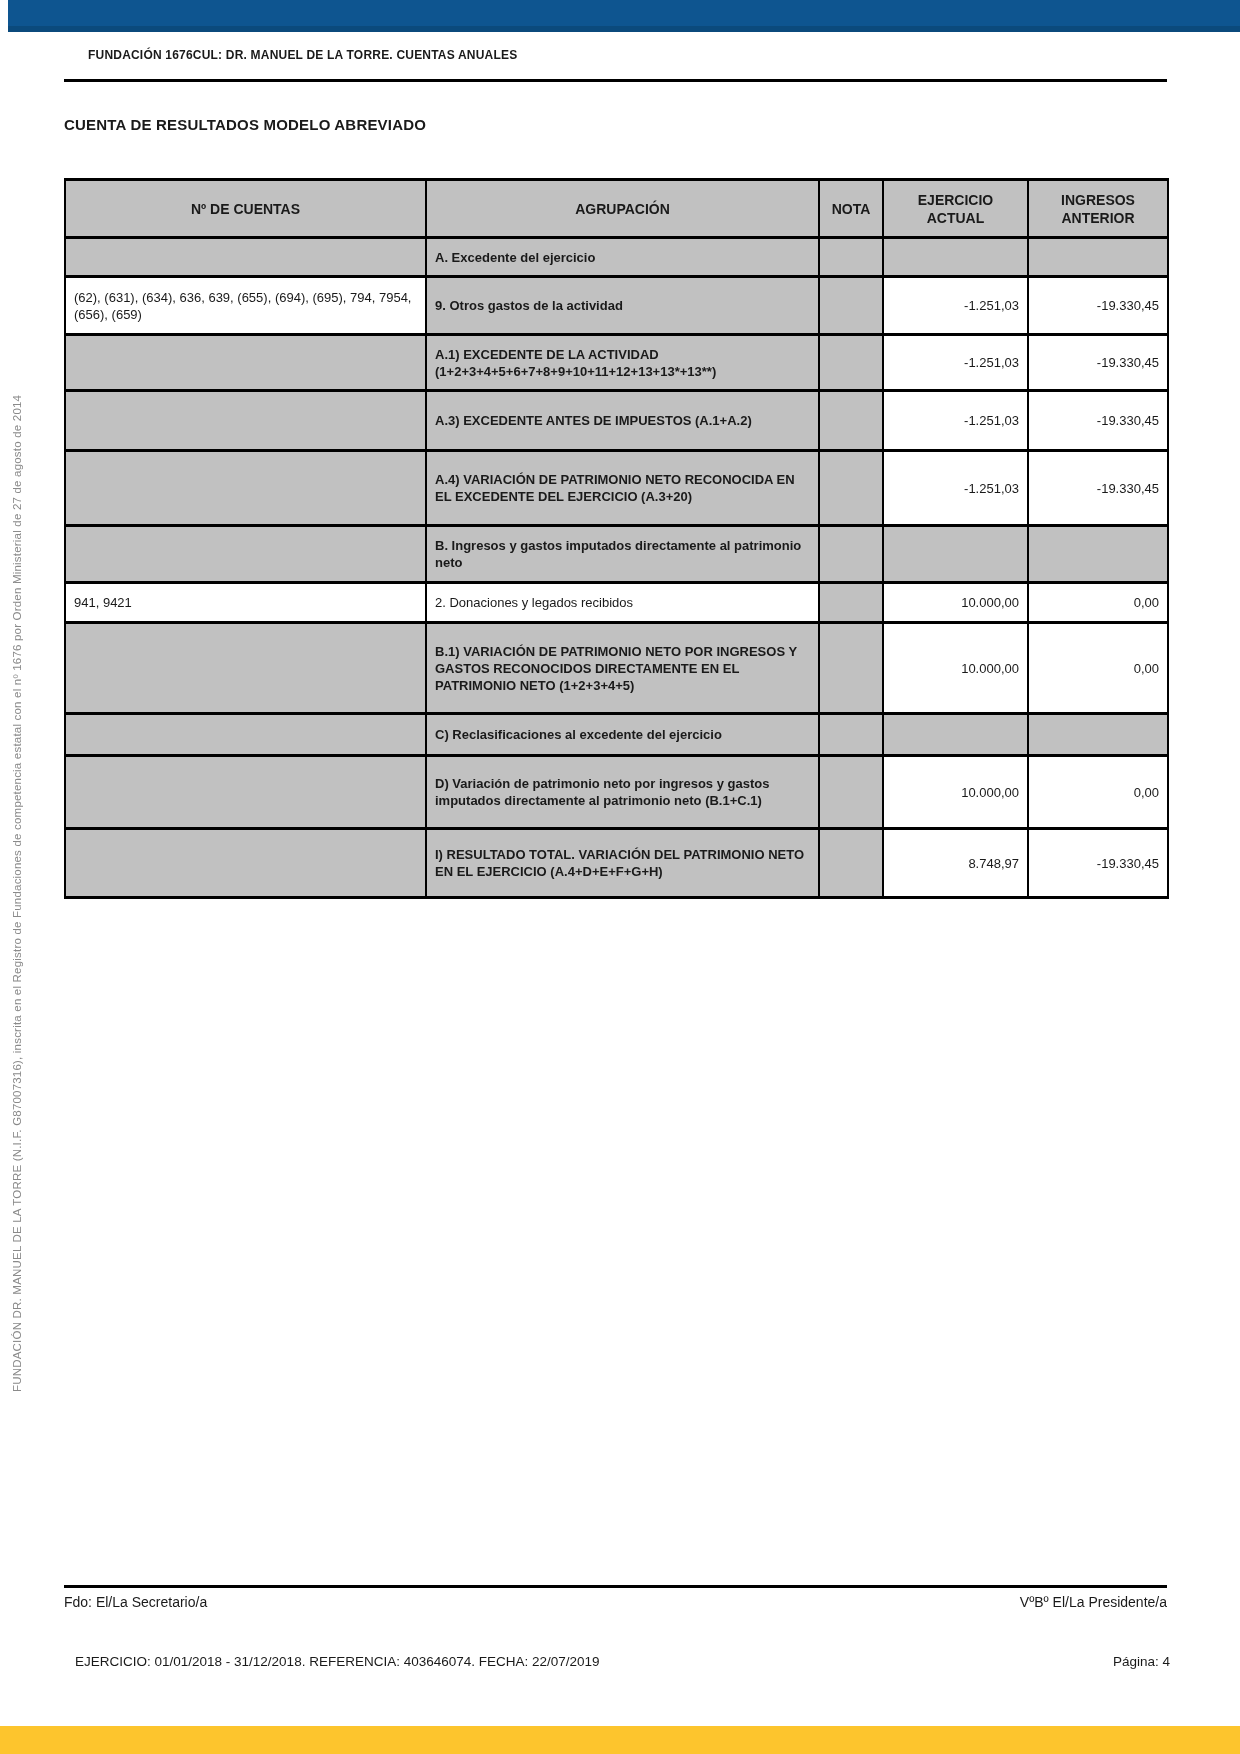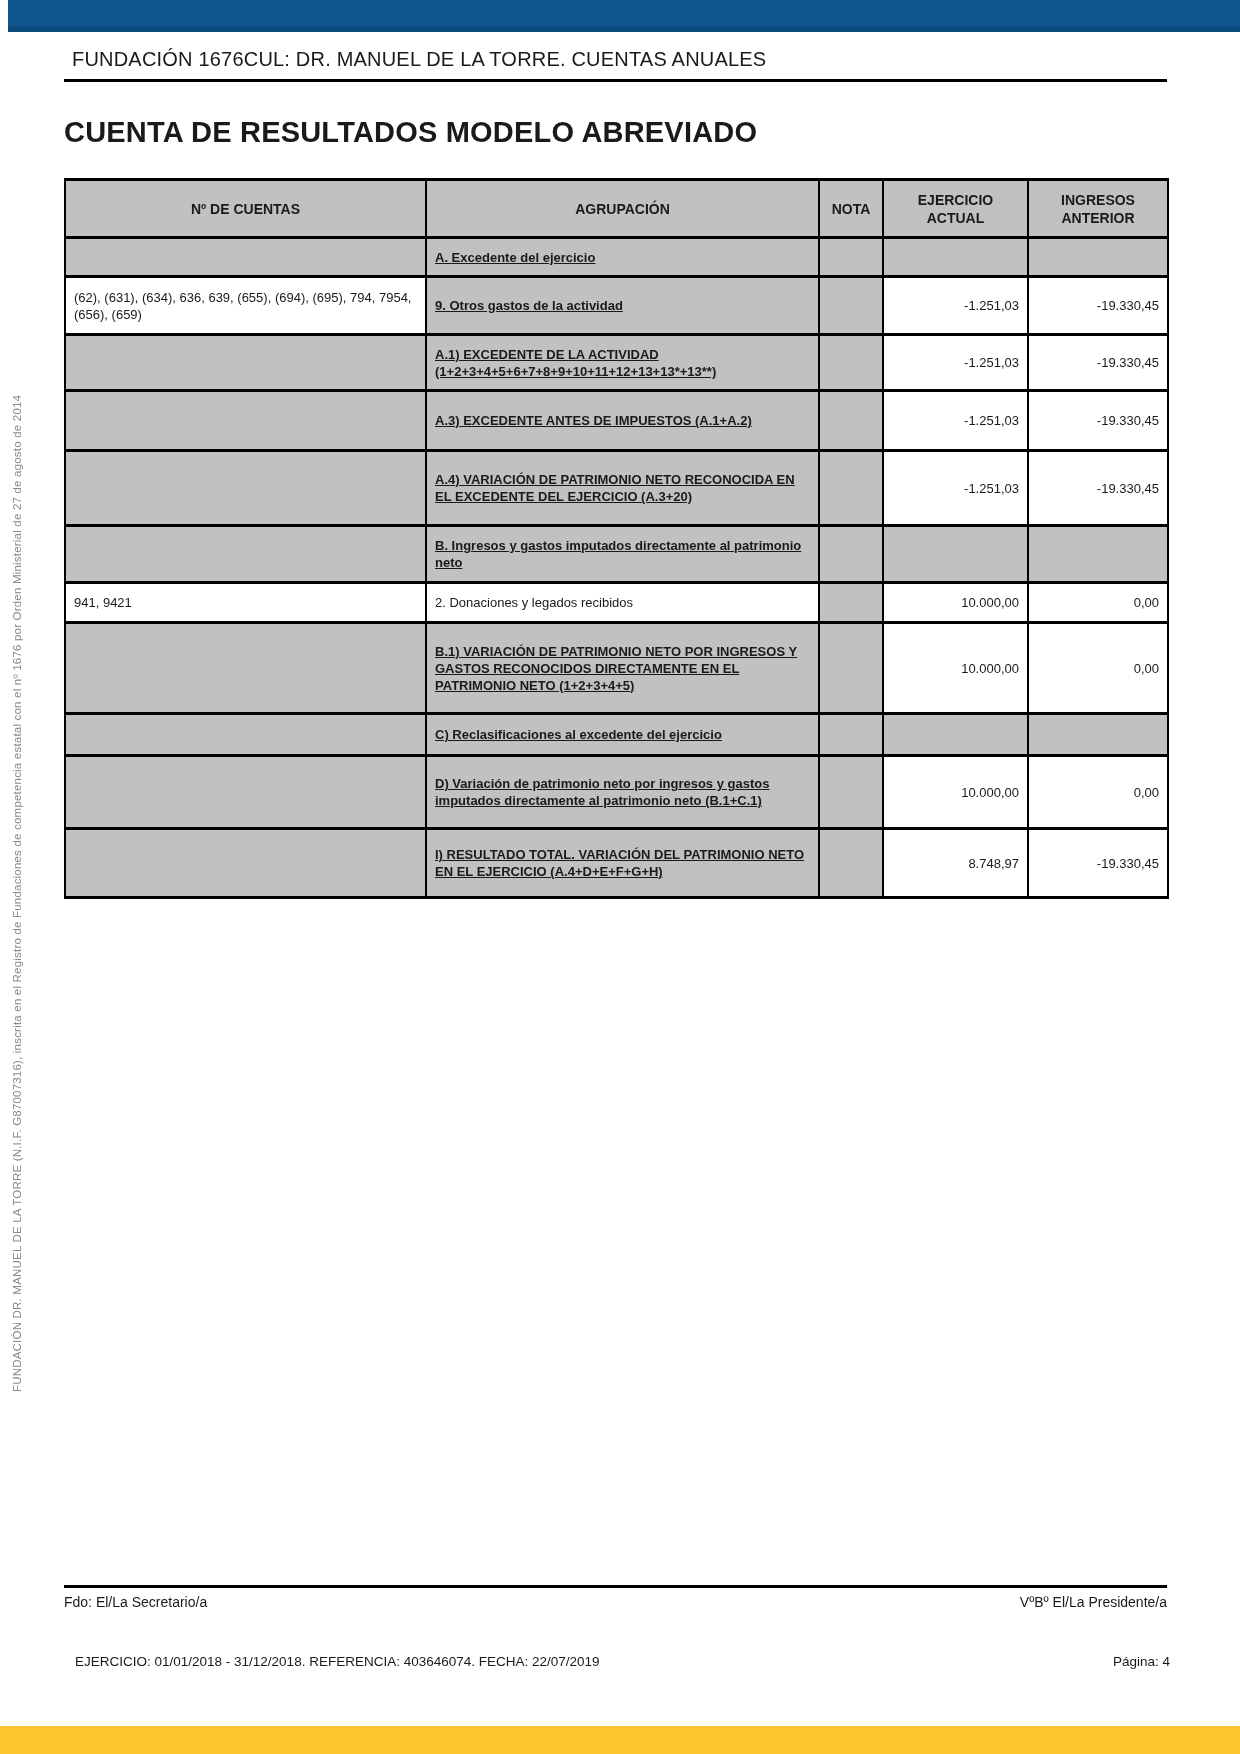--- a/index.html
+++ b/index.html
@@ -13,51 +13,51 @@
   }
   .top-bar {
     position: absolute; top: 0; left: 8px; right: 0; height: 32px;
     background: linear-gradient(to bottom, #0E5590 0, #0E5590 26px, #0B4A7C 26px, #0B4A7C 32px);
   }
   .bottom-bar {
     position: absolute; bottom: 0; left: 0; right: 0; height: 28px;
     background: #FDC52D;
   }
   .doc-header {
-    position: absolute; top: 48px; left: 72px; width: 1095px;
-    font-size: 20px; letter-spacing: 0.2px;
+    position: absolute; top: 48px; left: 88px; width: 1095px;
+    font-size: 12px; letter-spacing: 0.2px; font-weight: bold;
   }
   .header-rule {
     position: absolute; top: 79px; left: 64px; width: 1103px; height: 3px;
     background: #000;
   }
   .page-title {
     position: absolute; top: 116px; left: 64px; width: 1103px;
-    font-size: 29px; font-weight: bold; letter-spacing: 0.2px;
+    font-size: 15px; font-weight: bold; letter-spacing: 0.2px;
   }
   .results-table {
     position: absolute; top: 178px; left: 64px;
     border-collapse: collapse; table-layout: fixed;
     width: 1103px;
     font-size: 13px;
   }
   .results-table th, .results-table td {
     border: 2px solid #000;
     border-top-width: 3px; border-bottom-width: 3px;
     vertical-align: middle;
     overflow: hidden;
   }
   .results-table th {
     background: #C1C1C1;
     font-size: 14px; font-weight: bold;
     text-align: center; line-height: 18px;
     padding: 2px 4px;
   }
   .results-table td { padding: 3px 8px; line-height: 17px; background: #ffffff; }
-  .results-table td.gray { background: #C1C1C1; text-decoration: underline; }
+  .results-table td.gray { background: #C1C1C1; }
   .results-table td.bold { font-weight: bold; }
   .results-table td.col-actual, .results-table td.col-anterior { text-align: right; }
   .results-table td.col-nota { text-align: center; }
   .sidebar-note {
     position: absolute; top: 1392px; left: 11px;
     width: 1090px;
     transform: rotate(-90deg); transform-origin: 0 0;
     font-size: 11.5px; color: #8a8a8a; letter-spacing: 0.2px;
     white-space: nowrap;
   }

